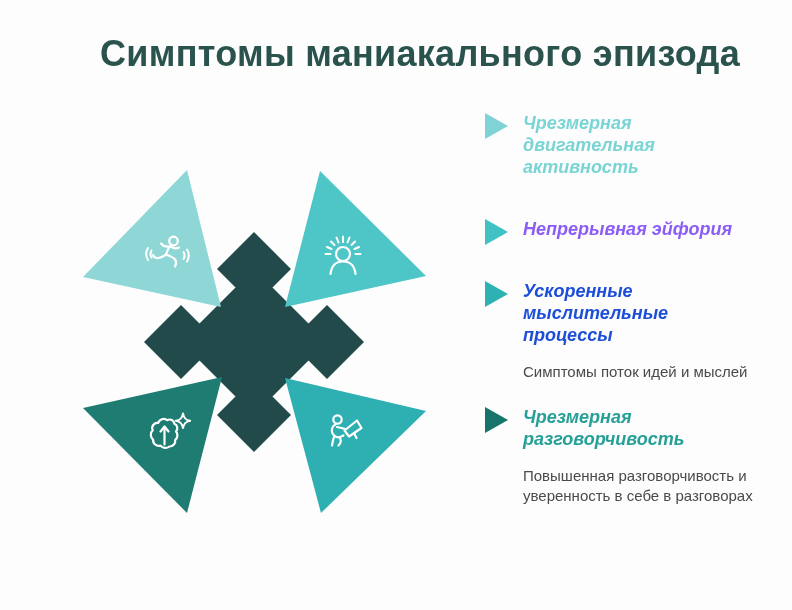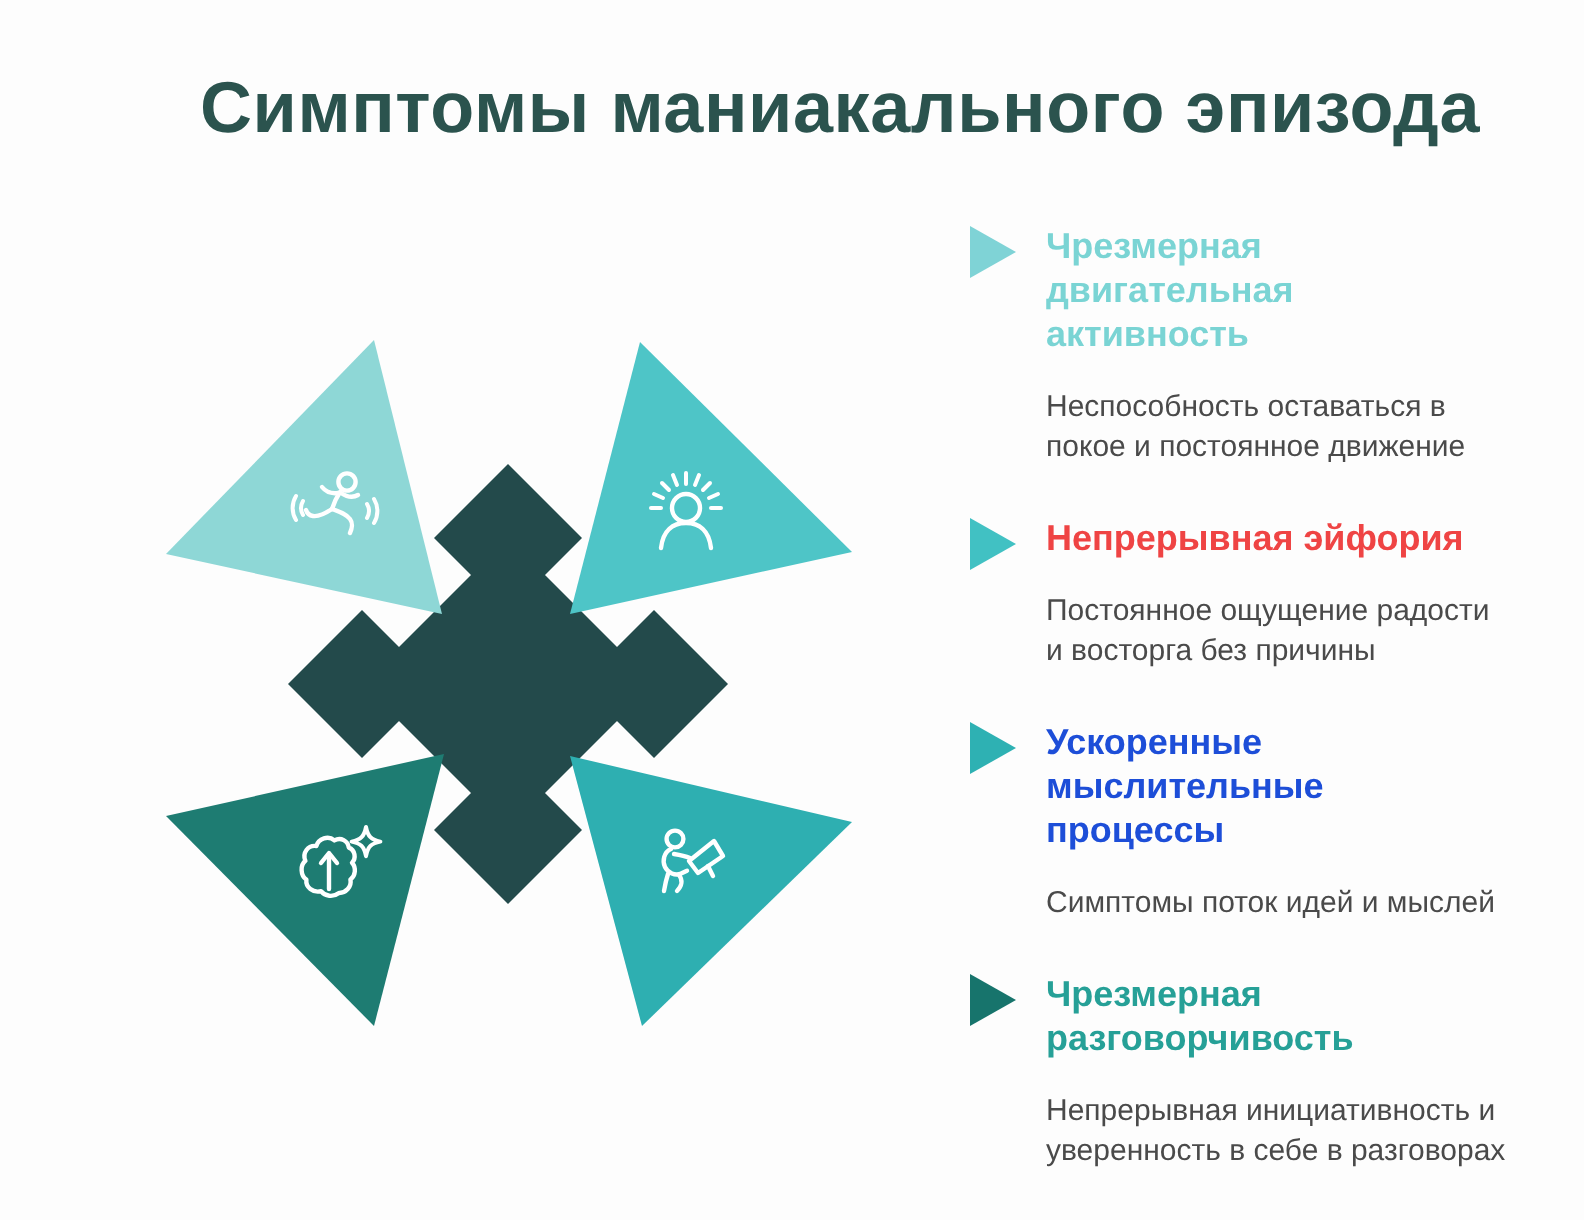--- a/index.html
+++ b/index.html
@@ -18,20 +18,21 @@
     line-height:40px;
   }
   .graphic{position:absolute;left:30px;top:142px;width:400px;height:400px;}
   .symptom-list{position:absolute;left:461px;top:112px;width:300px;}
   .item{display:flex;align-items:flex-start;margin-bottom:24px;}
   .bullet{flex:0 0 auto;margin:1px 15px 0 0;display:block;}
   .item-heading{
     margin:0 0 16px 0;
     font-size:18px;line-height:22px;font-weight:700;
     white-space:pre;
+    font-style:italic;
   }
   .item-desc{
     margin:0;
     font-size:15px;line-height:20px;color:#4a4a4a;
     white-space:pre;
   }
   .icon-stroke{stroke:#ffffff;stroke-width:2.2;fill:none;stroke-linecap:round;stroke-linejoin:round;}
 </style>
 </head>
 <body style="background: rgb(253, 253, 253);">
@@ -114,33 +115,29 @@
   <div class="symptom-list">
 
     <div class="item">
       <svg class="bullet" width="23" height="26" viewBox="0 0 23 26">
         <polygon points="0,0 23,13 0,26" fill="#7fd3d6"></polygon>
       </svg>
       <div class="item-text">
         <h3 class="item-heading" style="color: rgb(122, 212, 212);">Чрезмерная
 двигательная
 активность</h3>
-        <p class="item-desc">Неспособность оставаться в
-покое и постоянное движение</p>
       </div>
     </div>
 
     <div class="item">
       <svg class="bullet" width="23" height="26" viewBox="0 0 23 26">
         <polygon points="0,0 23,13 0,26" fill="#41c1c3"></polygon>
       </svg>
       <div class="item-text">
-        <h3 class="item-heading" style="color: #ef4444;">Непрерывная эйфория</h3>
-        <p class="item-desc">Постоянное ощущение радости
-и восторга без причины</p>
+        <h3 class="item-heading" style="color: #8b5cf6;">Непрерывная эйфория</h3>
       </div>
     </div>
 
     <div class="item">
       <svg class="bullet" width="23" height="26" viewBox="0 0 23 26">
         <polygon points="0,0 23,13 0,26" fill="#2eb1b3"></polygon>
       </svg>
       <div class="item-text">
         <h3 class="item-heading" style="color: #1d4ed8;">Ускоренные
 мыслительные
@@ -149,19 +146,19 @@
       </div>
     </div>
 
     <div class="item">
       <svg class="bullet" width="23" height="26" viewBox="0 0 23 26">
         <polygon points="0,0 23,13 0,26" fill="#17746c"></polygon>
       </svg>
       <div class="item-text">
         <h3 class="item-heading" style="color: rgb(38, 160, 151);">Чрезмерная
 разговорчивость</h3>
-        <p class="item-desc">Непрерывная инициативность и
+        <p class="item-desc">Повышенная разговорчивость и
 уверенность в себе в разговорах</p>
       </div>
     </div>
 
   </div>
 </div>
 
 </body></html>

